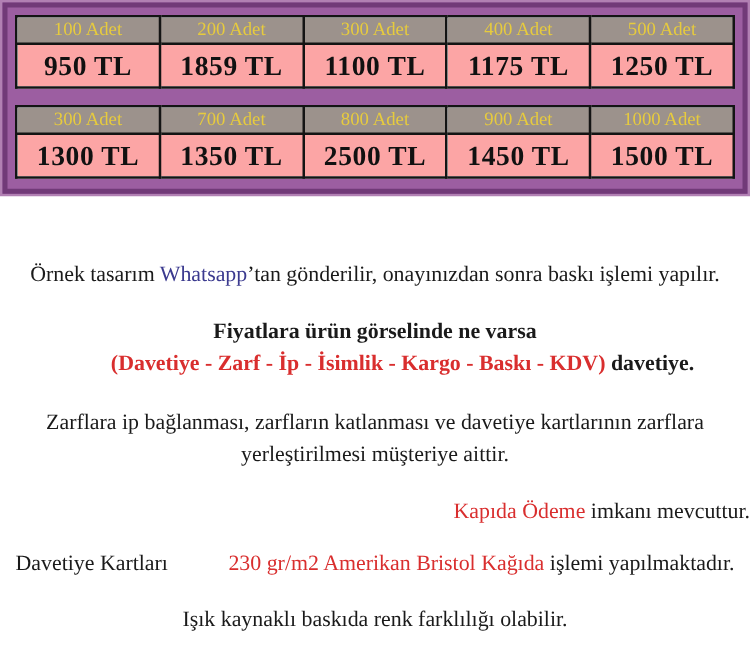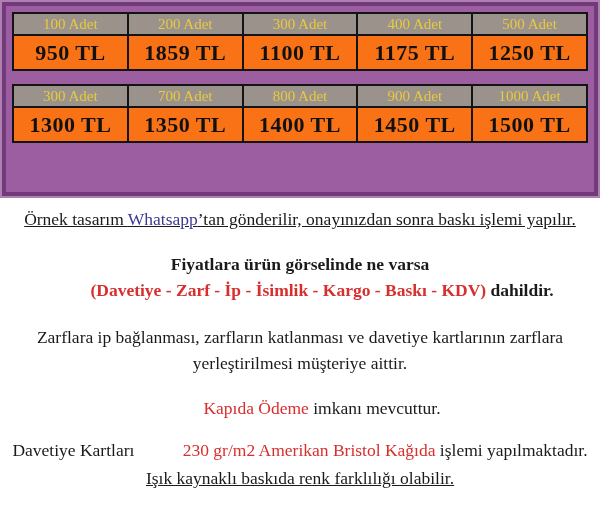--- a/index.html
+++ b/index.html
@@ -10,21 +10,21 @@
     background: #ffffff;
     font-family: "Liberation Serif", serif;
     overflow: hidden;
     position: relative;
   }
 
   
   .panel-rim {
     box-sizing: border-box;
     width: 600px;
-    height: 198px;
+    height: 157px;
     background: var(--panel-rim, #b180b3);
     padding: 2px;
   }
   .panel {
     box-sizing: border-box;
     width: 100%;
     height: 100%;
     background: var(--panel-fill, #9c5ea1);
     border: 4px solid var(--panel-border, #713a78);
   }
@@ -45,45 +45,45 @@
     white-space: nowrap;
   }
   .price-table th {
     background: var(--header-bg, #9c928c);
     color: var(--header-text, #e7cb3d);
     font-weight: normal;
     font-size: 15px;
     height: 20px;
   }
   .price-table td.price {
-    background: #f97316;
+    background: #fca5a5;
     color: var(--price-text, #111111);
     font-weight: bold;
     font-size: 22px;
     height: 33px;
     letter-spacing: 0.5px;
   }
 
   
   .info p {
     position: absolute;
     left: 0;
     width: 600px;
     margin: 0;
     text-align: center;
     font-size: 17.5px;
     line-height: 26px;
     color: #1a1a1a;
   }
-  #p1 { top: 206px; text-decoration: underline; }
+  #p1 { top: 206px; }
   #p2 { top: 251px; font-weight: bold; }
   #p3 { top: 324px; }
-  #p4 { top: 395px; }
+  #p4 { top: 395px; text-align: right; }
   #p5 { top: 437px; }
-  #p6 { top: 465px; text-decoration: underline; }
+  #p6 { top: 482px; }
   .red  { color: var(--red-text, #d92e2e); margin-left: 44px; }
   .wapp { color: var(--whatsapp-text, #3b3a8f); }
 </style>
 </head>
 <body>
 
 <div class="panel-rim">
   <div class="panel">
 
     <table class="price-table first">
@@ -110,35 +110,35 @@
         <tr class="hdr-row">
             <th>300 Adet</th>
             <th>700 Adet</th>
             <th>800 Adet</th>
             <th>900 Adet</th>
             <th>1000 Adet</th>
           </tr>
         <tr class="price-row">
             <td class="price">1300 TL</td>
             <td class="price">1350 TL</td>
-            <td class="price">1400 TL</td>
+            <td class="price">2500 TL</td>
             <td class="price">1450 TL</td>
             <td class="price">1500 TL</td>
           </tr>
       </tbody>
     </table>
 
   </div>
 </div>
 
 <div class="info">
 
   <p id="p1"><span>Örnek tasarım </span><span class="wapp">Whatsapp</span><span>’tan gönderilir, onayınızdan sonra baskı işlemi yapılır.</span></p>
 
-  <p id="p2"><span>Fiyatlara ürün görselinde ne varsa</span><br><span class="red">(Davetiye - Zarf - İp - İsimlik - Kargo - Baskı - KDV)</span><span> dahildir.</span></p>
+  <p id="p2"><span>Fiyatlara ürün görselinde ne varsa</span><br><span class="red">(Davetiye - Zarf - İp - İsimlik - Kargo - Baskı - KDV)</span><span> davetiye.</span></p>
 
   <p id="p3"><span>Zarflara ip bağlanması, zarfların katlanması ve davetiye kartlarının zarflara</span><br><span>yerleştirilmesi müşteriye aittir.</span></p>
 
   <p id="p4"><span class="red">Kapıda Ödeme</span><span> imkanı mevcuttur.</span></p>
 
   <p id="p5"><span>Davetiye Kartları </span><span class="red">230 gr/m2 Amerikan Bristol Kağıda</span><span> işlemi yapılmaktadır.</span></p>
 
   <p id="p6">Işık kaynaklı baskıda renk farklılığı olabilir.</p>
 
 </div>

